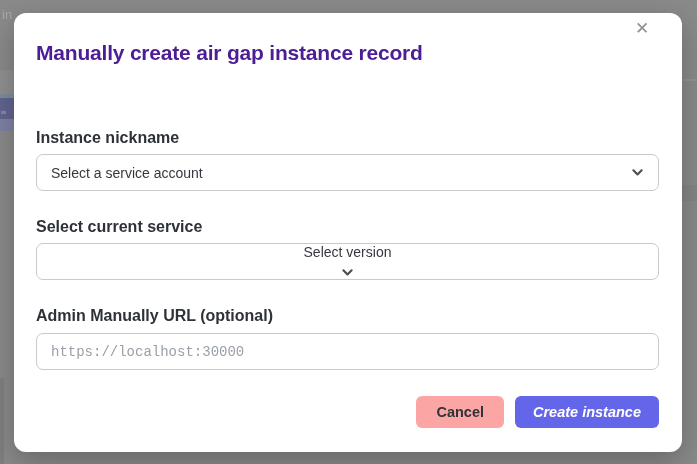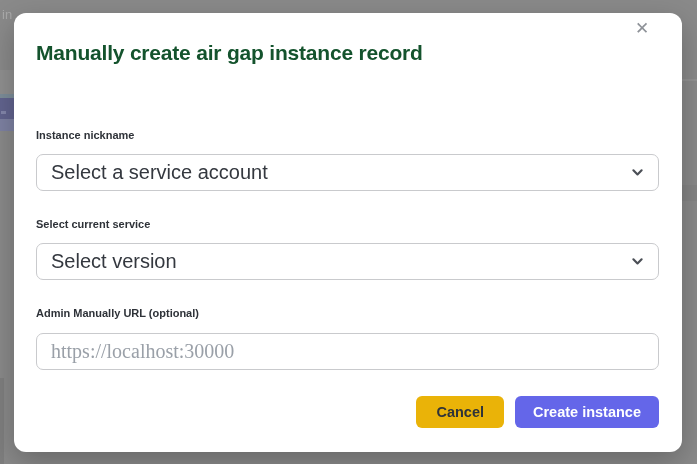--- a/index.html
+++ b/index.html
@@ -31,77 +31,77 @@
     width: 668px; height: 439px;
     background: #ffffff;
     border-radius: 12px;
     box-shadow: 0 10px 30px rgba(0,0,0,0.25);
   }
   .modal-header {
     position: absolute; left: 22px; right: 23px; top: 28px;
     display: flex; justify-content: space-between; align-items: flex-start;
   }
   .modal-title {
-    font-size: 21px; font-weight: 700; color: #14532d;
+    font-size: 21px; font-weight: 700; color: #4c1d95;
     letter-spacing: -0.2px;
   }
   .close-btn {
     position: absolute; right: 30px; top: 6px;
     width: 20px; height: 20px;
     background: none; border: none; cursor: pointer;
     font-size: 17px; line-height: 20px; color: #8e9298;
     font-family: "Liberation Sans", sans-serif;
     padding: 0;
   }
 
   .form-area { position: absolute; left: 22px; top: 0; width: 623px; }
 
   .field-label {
     position: absolute;
-    font-size: 11px; font-weight: 700; color: #2e3238;
+    font-size: 16px; font-weight: 700; color: #2e3238;
   }
   .label-1 { top: 116px; }
   .label-2 { top: 205px; }
   .label-3 { top: 294px; }
 
   .select-box, .text-input {
     position: absolute; left: 0; width: 623px; height: 37px;
     border: 1px solid #c9cacd; border-radius: 7px;
     background: #ffffff;
-    font-size: 20px; color: #34383f;
+    font-size: 14px; color: #34383f;
     display: flex; align-items: center;
     padding: 0 14px;
     cursor: pointer;
   }
   .select-1 { top: 141px; }
-  .select-2 { top: 230px; }
+  .select-2 { top: 230px; flex-direction: column; }
   .input-3  { top: 320px; }
 
   .select-value { flex: 1; }
   .chevron { width: 13px; height: 13px; flex: 0 0 auto; }
 
   .text-input {
-    font-family: Liberation Serif, serif;
+    font-family: Liberation Mono, monospace;
     cursor: text; outline: none;
   }
   .text-input::placeholder { color: #9aa0a8; opacity: 1; }
 
   .button-row {
     position: absolute; right: 0; top: 383px;
     display: flex; gap: 11px;
   }
   .btn {
     height: 32px; border: none; border-radius: 6px;
     font-family: "Liberation Sans", sans-serif;
     font-size: 14.5px; font-weight: 700;
     display: flex; align-items: center; justify-content: center;
     cursor: pointer;
   }
-  .btn-cancel { background: #eab308; color: #2f3339; padding: 0 20px; }
-  .btn-create { background: #6466e9; color: #ffffff; padding: 0 18px; }
+  .btn-cancel { background: #fca5a5; color: #2f3339; padding: 0 20px; }
+  .btn-create { background: #6466e9; color: #ffffff; padding: 0 18px; font-style: italic; }
 </style>
 </head>
 <body>
 
 <div class="bg-fragment-text">in</div>
 <div class="bg-band-top"></div>
 <div class="bg-teal-line"></div>
 <div class="bg-purple-item"></div>
 <div class="bg-purple-sub"></div>
 <div class="bg-purple-dash"></div>

